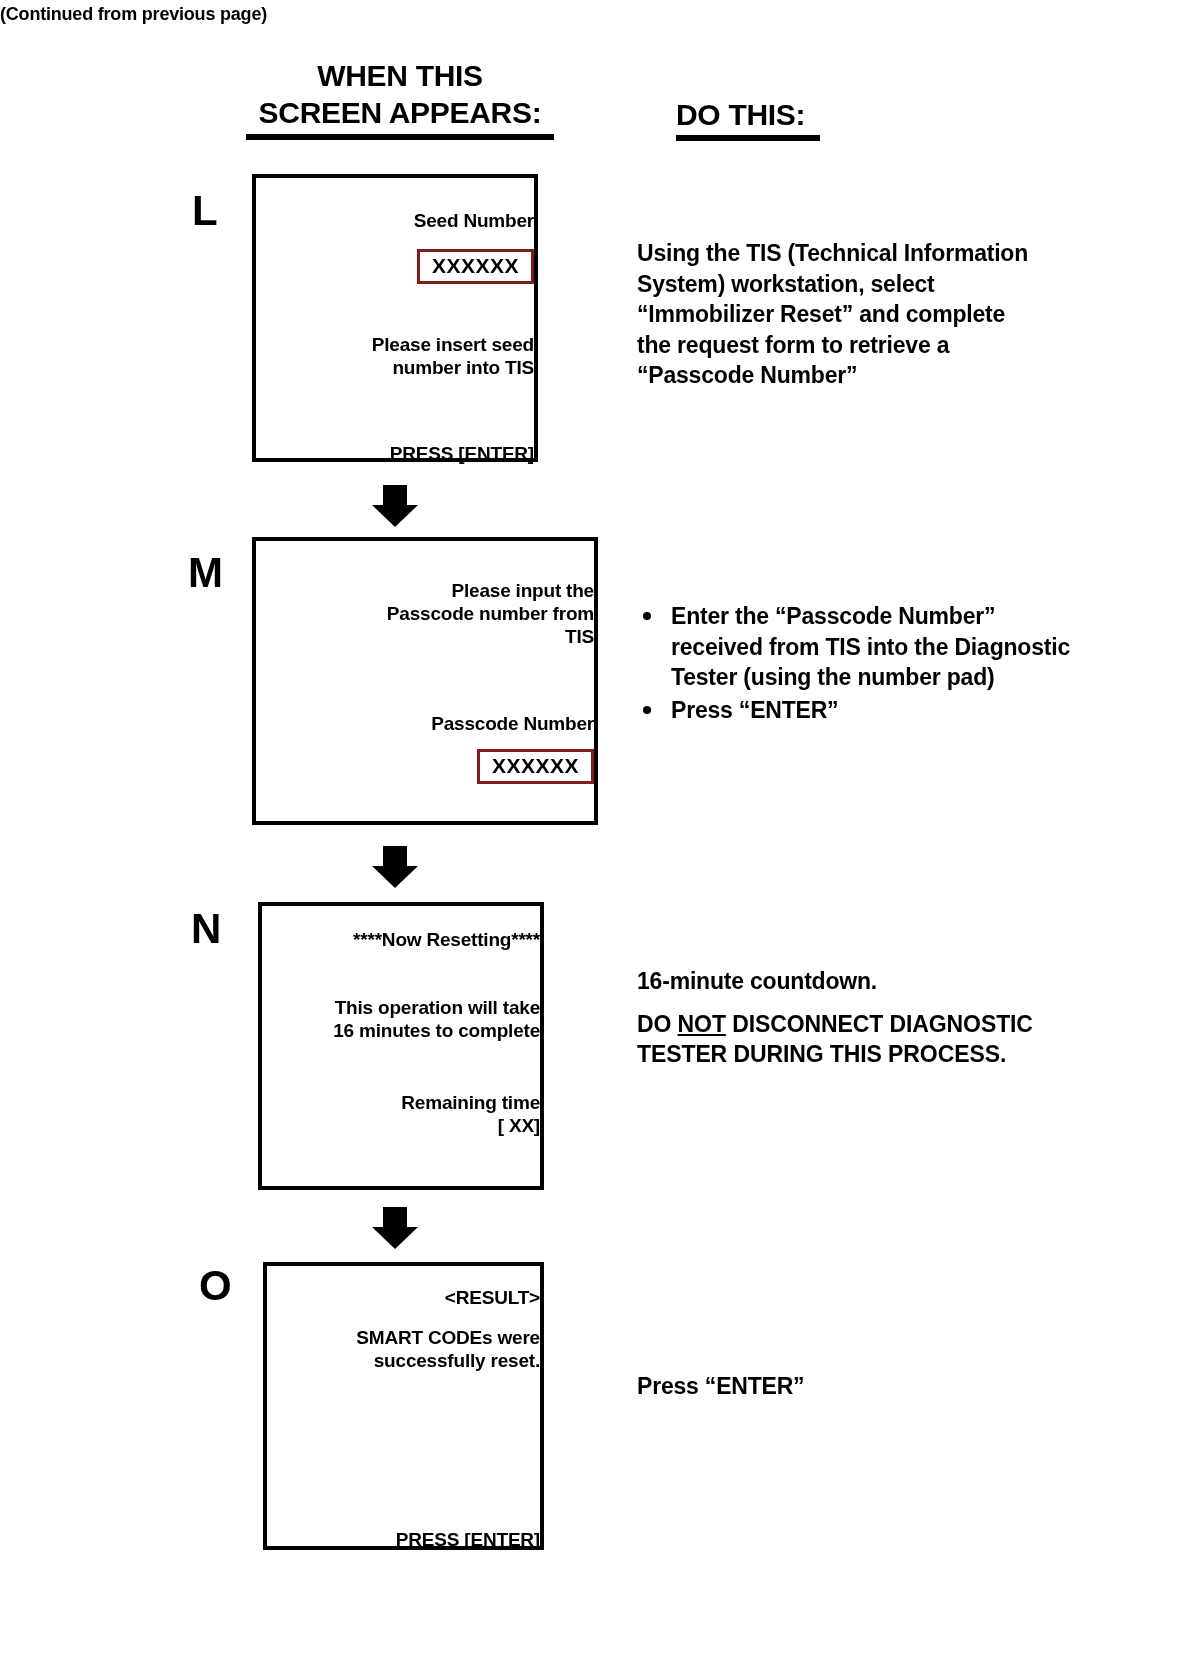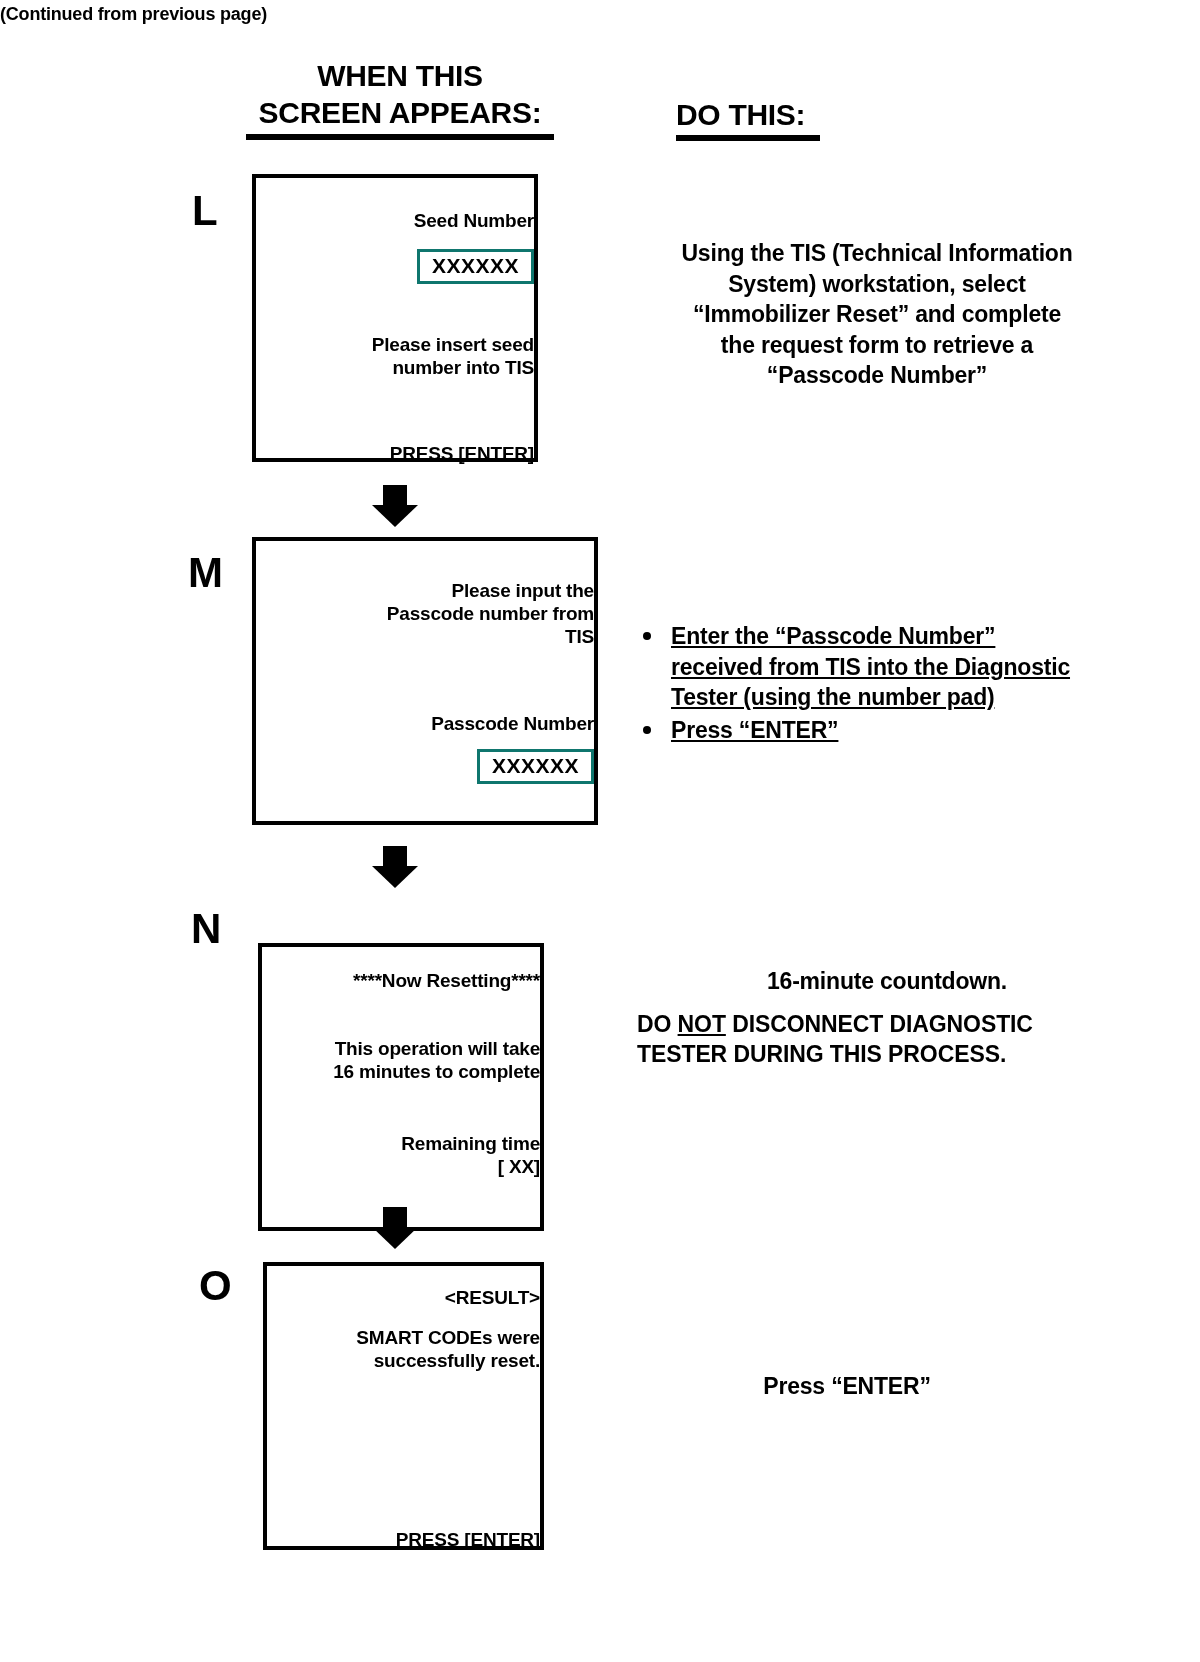--- a/index.html
+++ b/index.html
@@ -73,21 +73,21 @@
     text-align: right;
     font-weight: bold;
   }
   .screen .line {
     font-size: 19px;
     line-height: 1.22;
     letter-spacing: -0.2px;
   }
   .value-box {
     display: inline-block;
-    border: 3px solid #0f766e;
+    border: 3px solid #7f1d1d;
     padding: 2px 12px 3px 12px;
     font-size: 21px;
     font-weight: bold;
     letter-spacing: 0.5px;
     line-height: 1.15;
   }
 
   
   .arrow {
     width: 46px;
@@ -106,21 +106,20 @@
     border-right: 23px solid transparent;
     border-top: 22px solid #000;
   }
 
   
   .instr {
     font-size: 23px;
     font-weight: bold;
     line-height: 1.33;
     letter-spacing: -0.2px;
-    text-align: center;
   }
   .instr-plain {
     font-size: 23px;
     font-weight: bold;
     line-height: 1.32;
     letter-spacing: -0.1px;
   }
   .bullets {
     margin: 0;
     padding: 0;
@@ -192,39 +191,39 @@
 <div class="abs screen" style="left:252px; top:537px; width:346px; height:288px;">
   <div class="line" style="margin-top:38px;">Please input the</div>
   <div class="line">Passcode number from</div>
   <div class="line">TIS</div>
   <div class="line" style="margin-top:63px;">Passcode Number</div>
   <div style="margin-top:14px;">
     <span class="value-box">XXXXXX</span>
   </div>
 </div>
 
-<ul class="abs bullets" style="left:637px; top:621px; width:450px;text-decoration:underline;">
+<ul class="abs bullets" style="left:637px; top:601px; width:450px;">
   <li>
     <span class="dot"></span>
     <span>Enter the “Passcode Number” received from TIS into the Diagnostic Tester (using the number pad)</span>
   </li>
   <li>
     <span class="dot"></span>
     <span>Press “ENTER”</span>
   </li>
 </ul>
 
 <div class="abs arrow" style="left:372px; top:846px;">
   <div class="shaft"></div>
   <div class="head"></div>
 </div>
 
 <div class="abs step-letter" style="left:191px; top:908px;">N</div>
 
-<div class="abs screen" style="left:258px; top:943px; width:286px; height:288px;">
+<div class="abs screen" style="left:258px; top:902px; width:286px; height:288px;">
   <div class="line" style="margin-top:22px;">****Now Resetting****</div>
   <div class="line" style="margin-top:45px;padding-left:43px;">This operation will take</div>
   <div class="line">16 minutes to complete</div>
   <div class="line" style="margin-top:48px;">Remaining time</div>
   <div class="line">[ XX]</div>
 </div>
 
 <div class="abs" style="left:637px; top:966px; width:500px;">
   <div class="instr">16-minute countdown.</div>
   <div class="instr-plain" style="margin-top:12px;">

